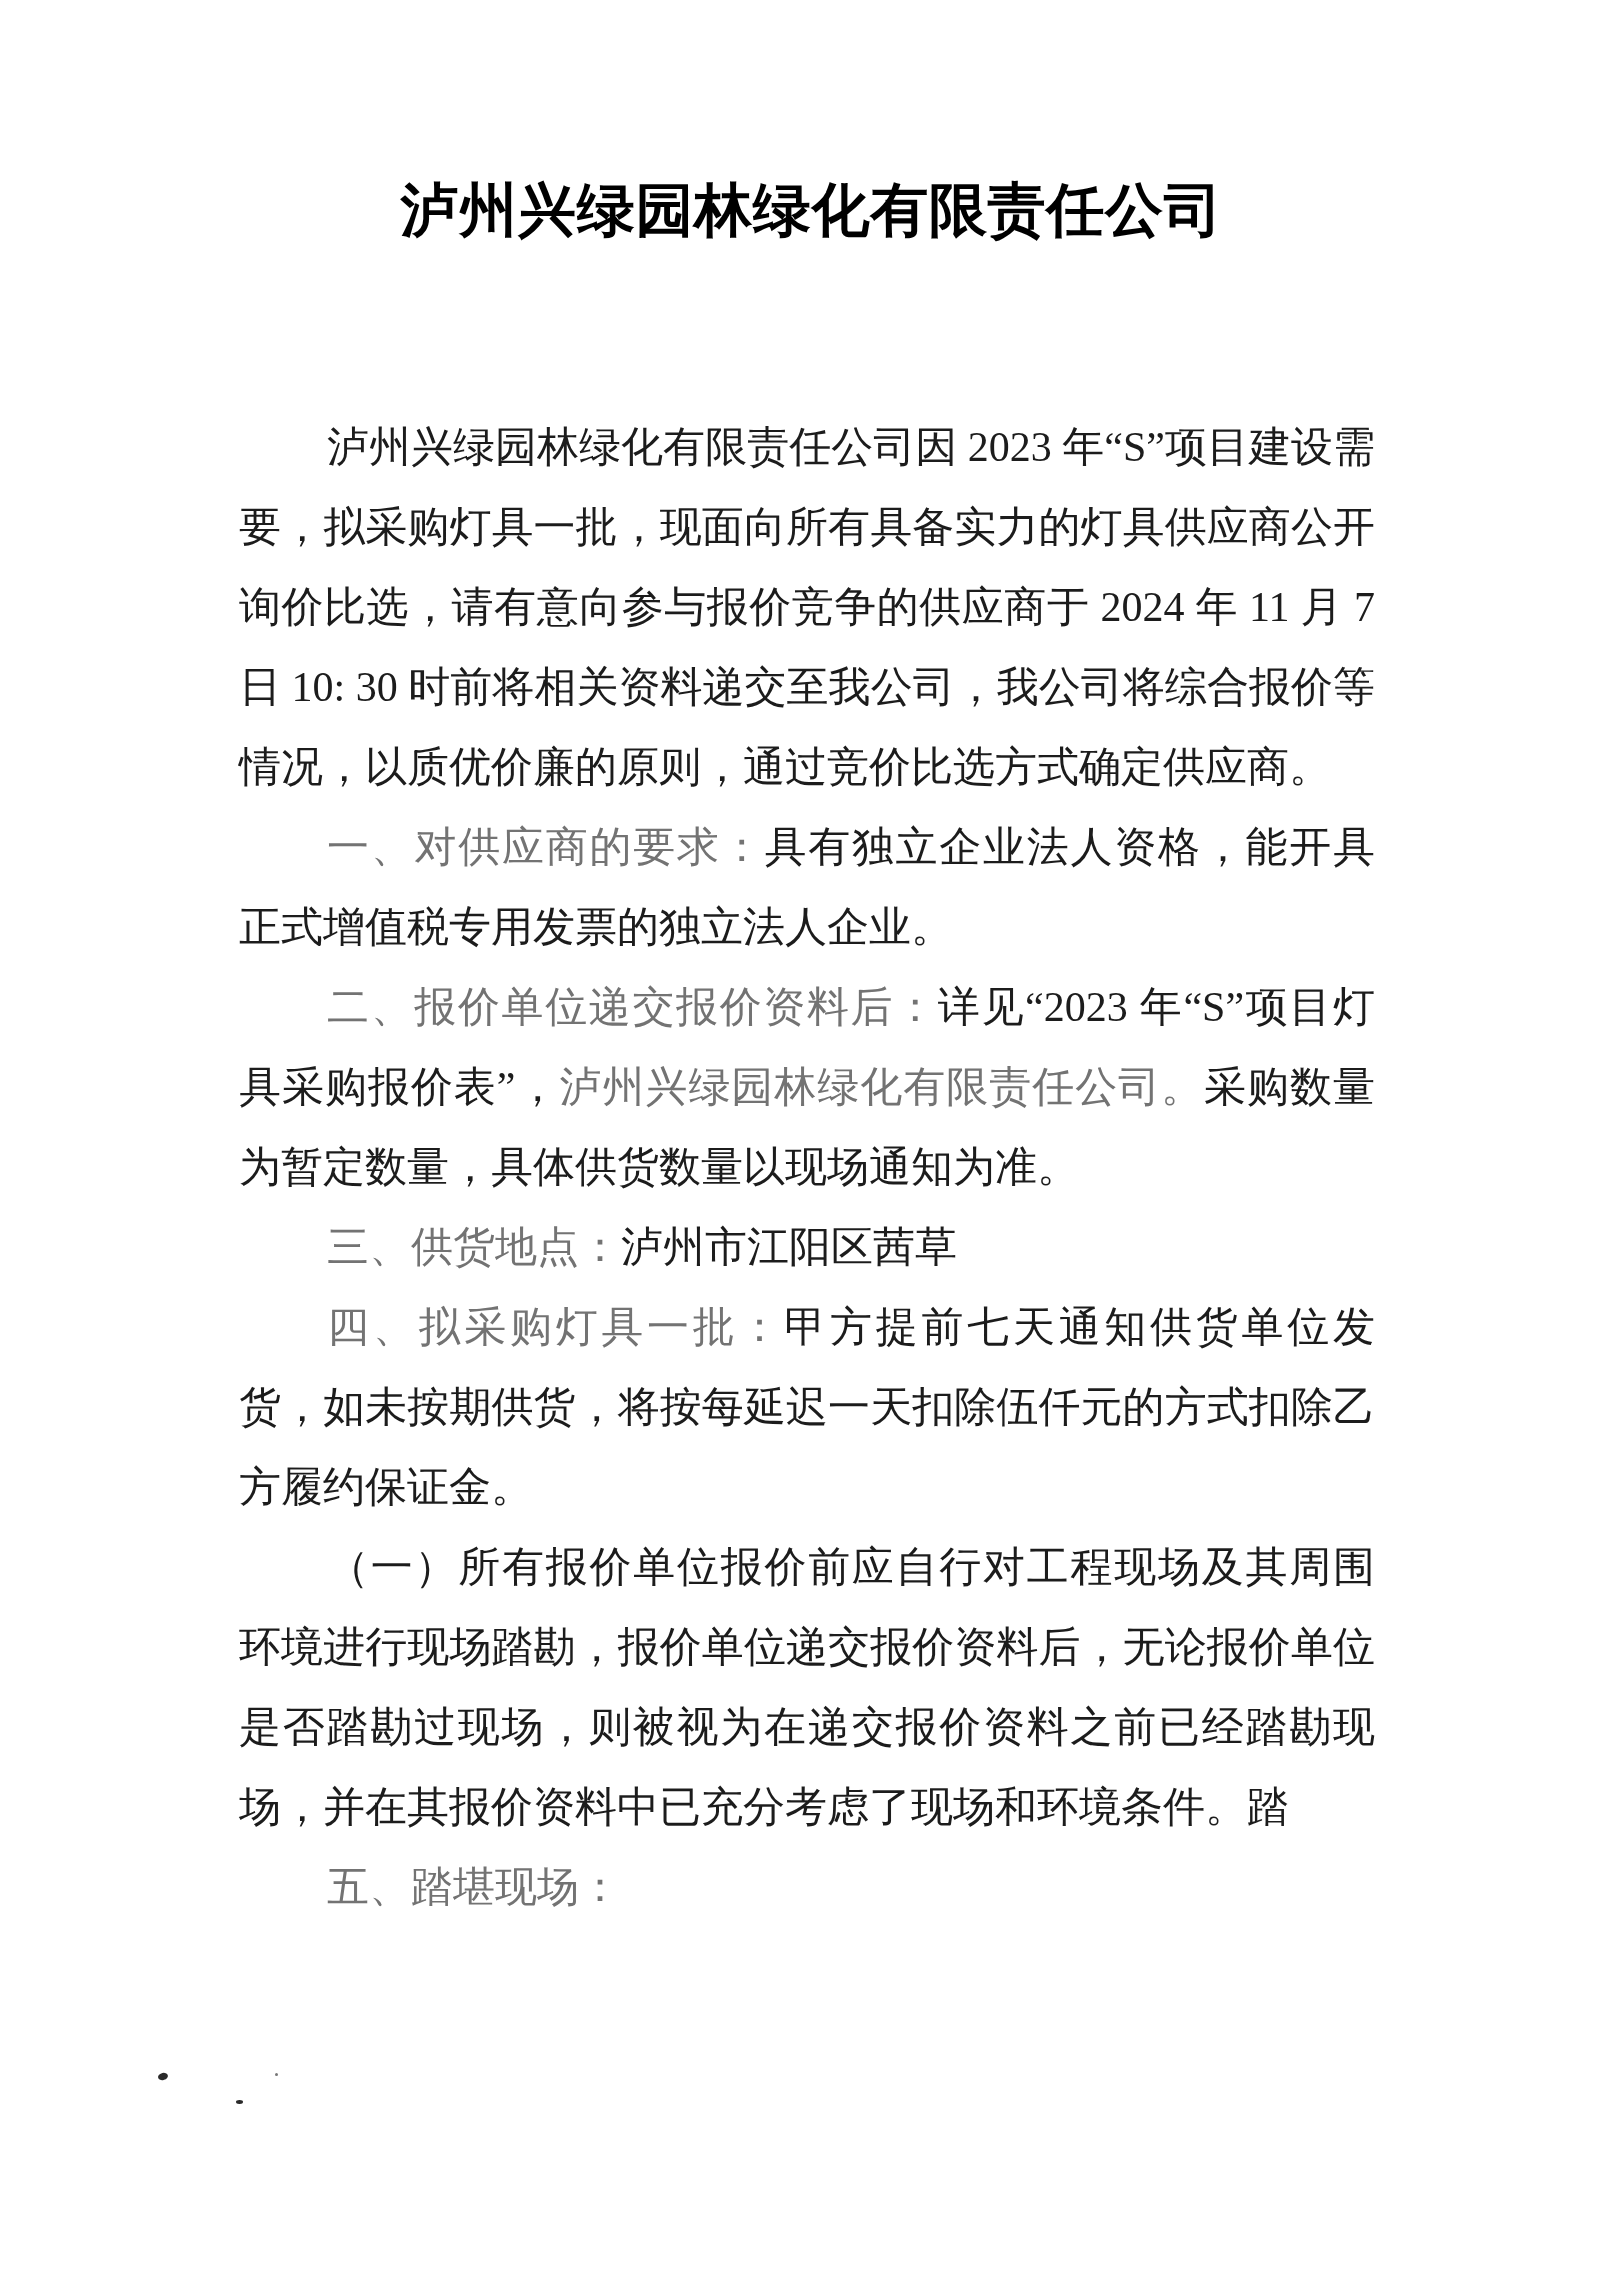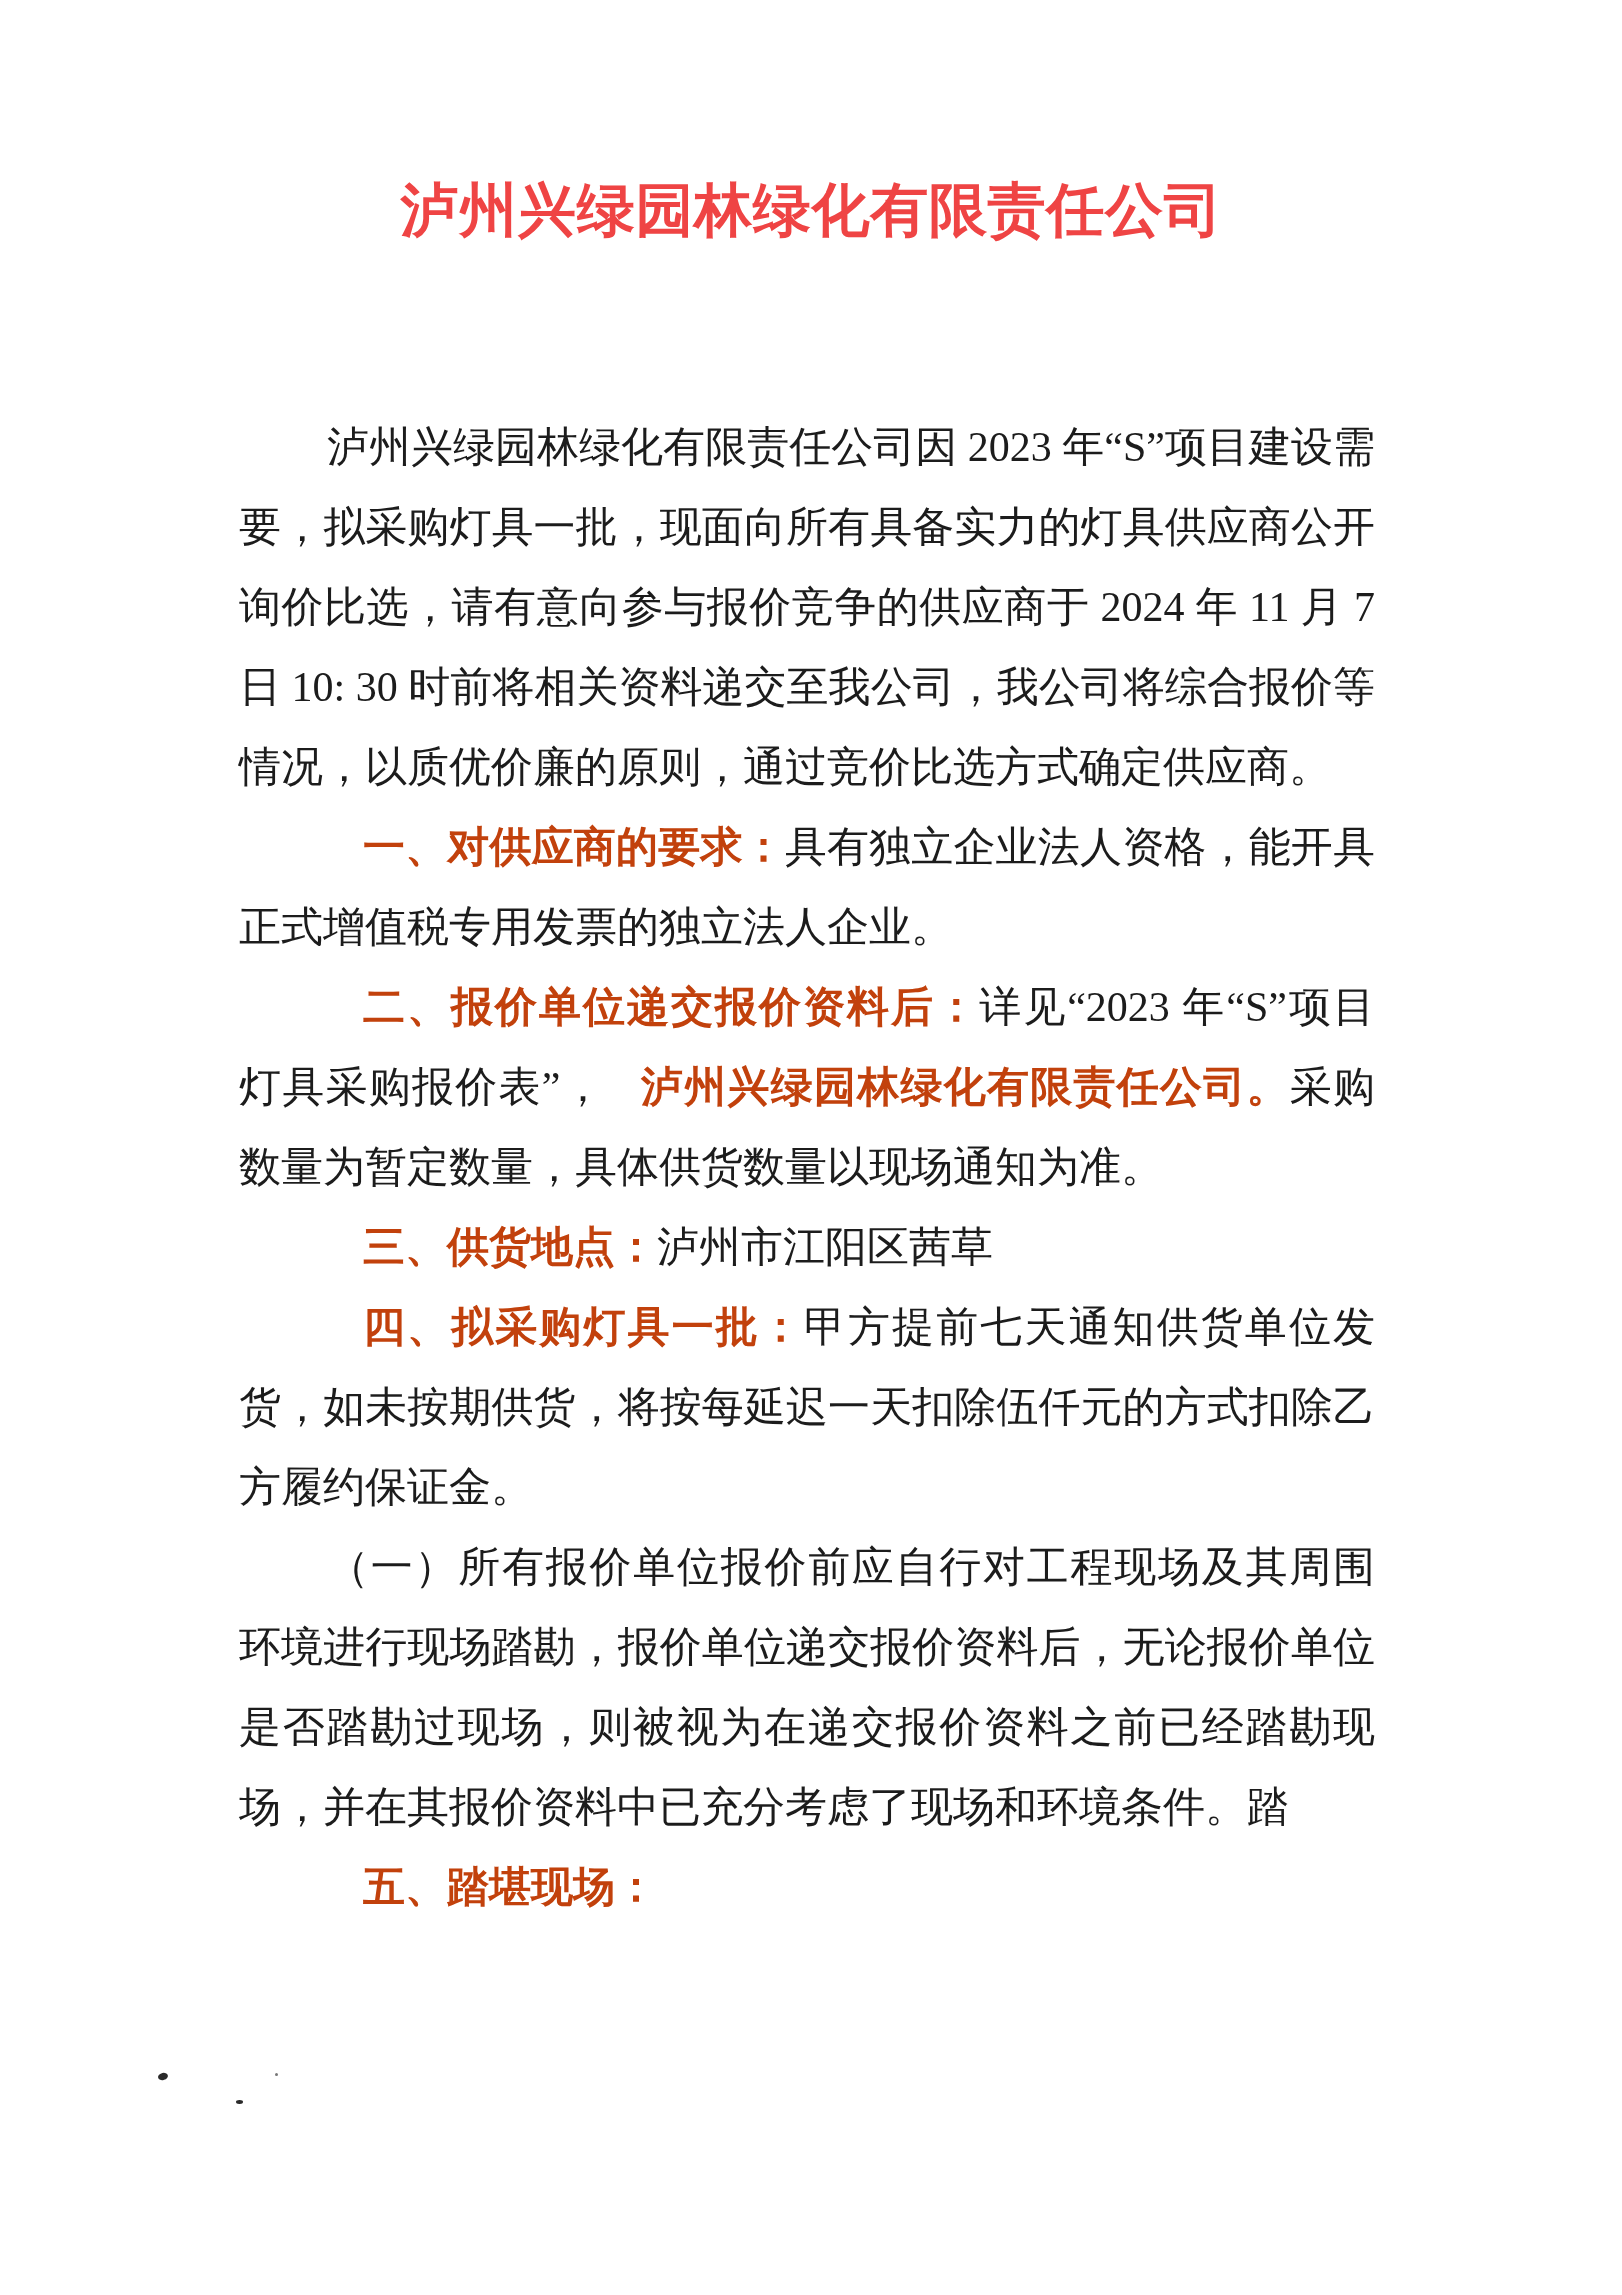--- a/index.html
+++ b/index.html
@@ -16,21 +16,21 @@
     font-family: "Liberation Serif", "DejaVu Serif", serif;
     color: #1c1c1c;
   }
   .doc-title {
     position: absolute;
     top: 168px;
     left: 0;
     width: 1623px;
     text-align: center;
     font-weight: bold;
-    color: #ef4444;
+    color: #000000;
     font-size: 58px;
     line-height: 85px;
     letter-spacing: 0.7px;
   }
   .doc-title .t-line {
     display: block;
     white-space: nowrap;
   }
   .body-text {
     position: absolute;
@@ -41,21 +41,21 @@
     line-height: 80px;
     text-align: justify;
     color: #1c1c1c;
   }
   .body-text p {
     margin: 0;
     padding: 0;
     text-indent: 88px;
   }
   .seg { font-weight: normal; }
-  .seg.bold { font-weight: bold; color: #c2410c; margin-left: 36px; }
+  .seg.bold { font-weight: normal; color: #737373; }
   .ink-speck {
     position: absolute;
     background: #2a2a2a;
     border-radius: 50%;
   }
   .speck-1 { left: 158px; top: 2073px; width: 9.8px; height: 7.2px; transform: rotate(-15deg); }
   .speck-2 { left: 236px; top: 2100px; width: 6.5px; height: 3.9px; }
   .speck-3 { left: 275px; top: 2073px; width: 3.3px; height: 3.3px; background: #777; }
 </style>
 </head>

